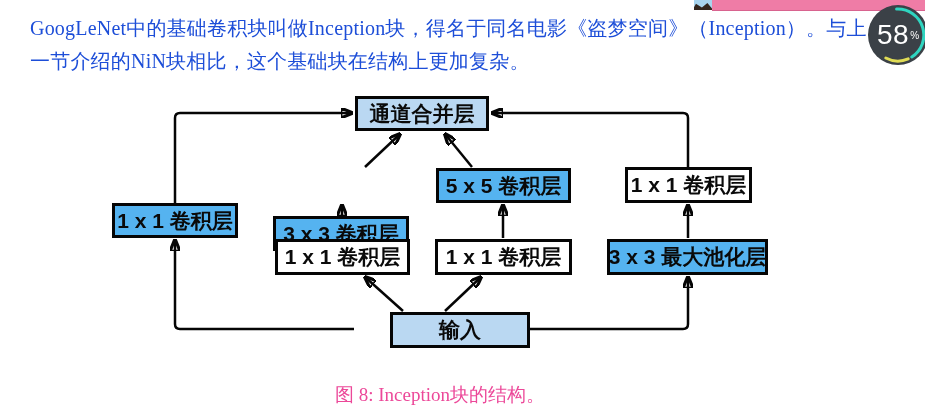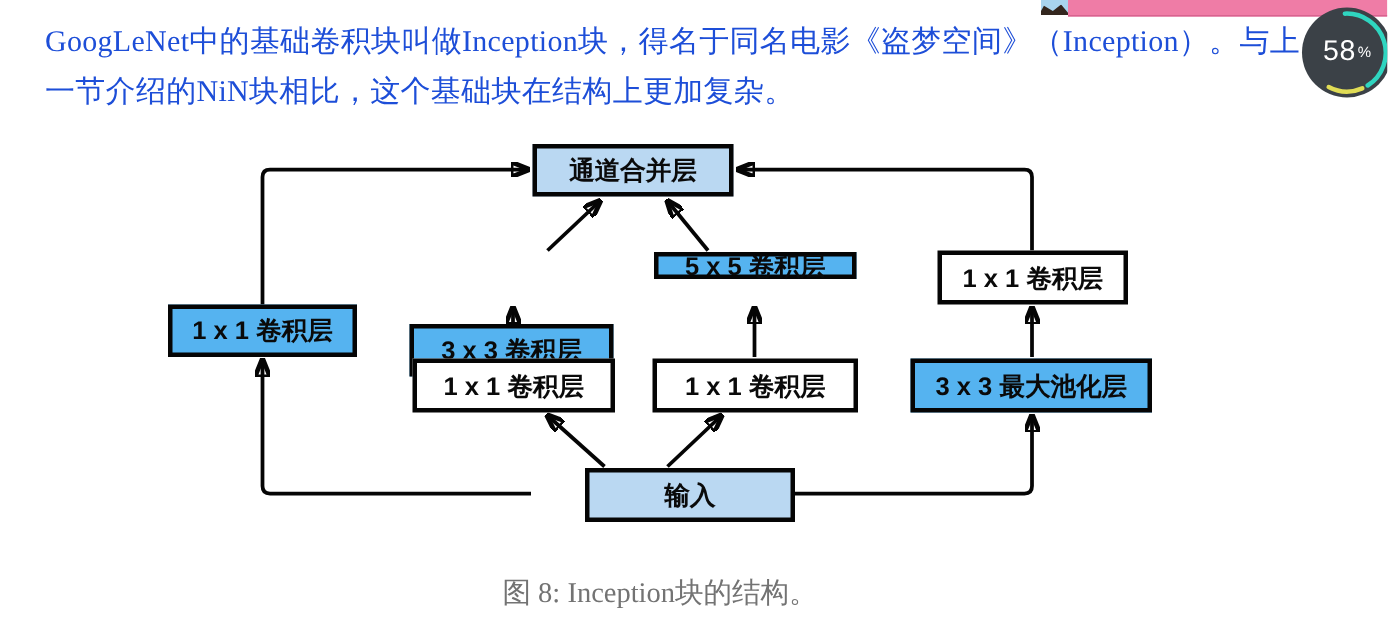--- a/index.html
+++ b/index.html
@@ -16,43 +16,43 @@
   .thumb .mtn{position:absolute;left:-2px;bottom:-1px;width:22px;height:8px;background:#33261e;
         clip-path:polygon(0 100%,18% 10%,45% 55%,70% 0,100% 100%);}
   .pinkbar{position:absolute;left:712px;top:0;width:213px;height:10px;background:#ef7ca6;
         border-bottom:1px solid #d8638f;}
 
   
   .progress{position:absolute;left:863px;top:0px;width:70px;height:70px;}
   .progress .label{position:absolute;left:0;top:0;width:70px;height:70px;display:flex;
         align-items:center;justify-content:center;color:#fff;
         font-family:"Liberation Sans","DejaVu Sans",sans-serif;}
-  .progress .num{font-size:19px;font-weight:400;letter-spacing:0.5px;}
+  .progress .num{font-size:28px;font-weight:400;letter-spacing:0.5px;}
   .progress .pct{font-size:10px;margin-left:1px;}
 
   
   .node{position:absolute;box-sizing:border-box;border:3px solid #050505;background:#fff;
         display:flex;align-items:center;justify-content:center;
         font-family:"Liberation Sans","DejaVu Sans",sans-serif;
-        font-size:17px;font-weight:600;color:#0a0a0a;white-space:nowrap;}
+        font-size:21px;font-weight:600;color:#0a0a0a;white-space:nowrap;}
   .n-merge {left:355px;top:96px; width:134px;height:35px;}
   .n-conv3 {left:273px;top:168px;width:136px;height:35px;margin-top:48px;}
-  .n-conv5 {left:436px;top:168px;width:135px;height:18px;}
+  .n-conv5 {left:436px;top:168px;width:135px;height:35px;}
   .n-c1r   {left:625px;top:167px;width:127px;height:36px;}
   .n-c1l   {left:112px;top:203px;width:126px;height:35px;}
   .n-c1m1  {left:275px;top:239px;width:135px;height:36px;}
   .n-c1m2  {left:435px;top:239px;width:137px;height:36px;}
   .n-pool  {left:607px;top:239px;width:161px;height:36px;}
   .n-input {left:354px;top:312px;width:140px;height:36px;margin-left:36px;}
 
   .edges{position:absolute;left:0;top:0;width:925px;height:416px;}
   .edges path{fill:none;stroke:#050505;stroke-width:2.5;stroke-linejoin:round;}
 
   .caption{position:absolute;left:0;top:382px;width:880px;text-align:center;
-        font-size:19px;color:#737373;}
+        font-size:19px;color:#ec4899;}
 </style>
 </head>
 <body>
 
 <div id="page">
 
   <div class="para">
     <div>GoogLeNet中的基础卷积块叫做Inception块，得名于同名电影《盗梦空间》（Inception）。与上</div>
     <div>一节介绍的NiN块相比，这个基础块在结构上更加复杂。</div>
   </div>

